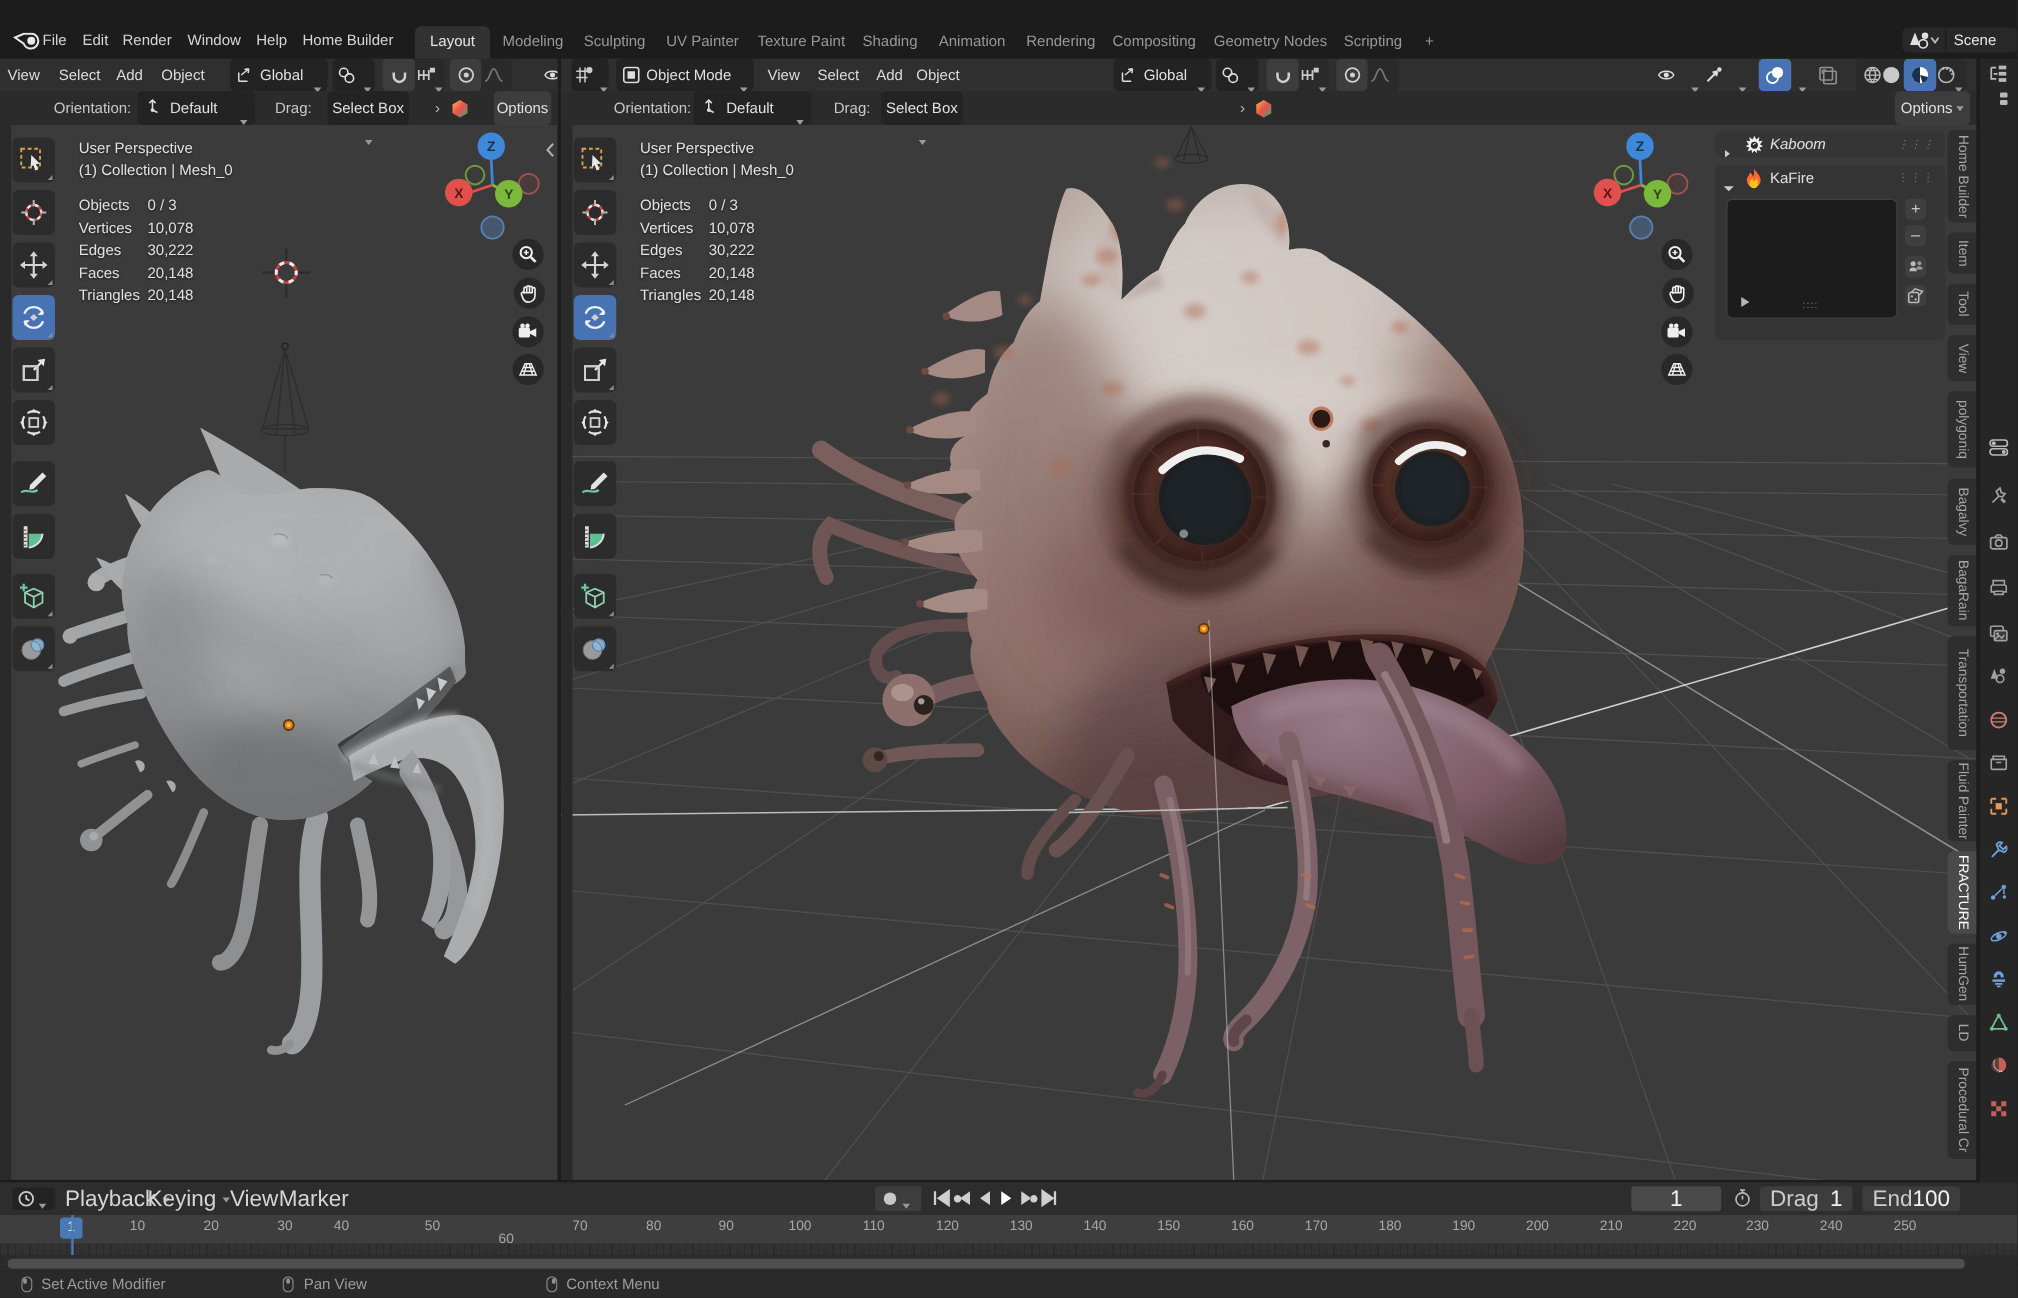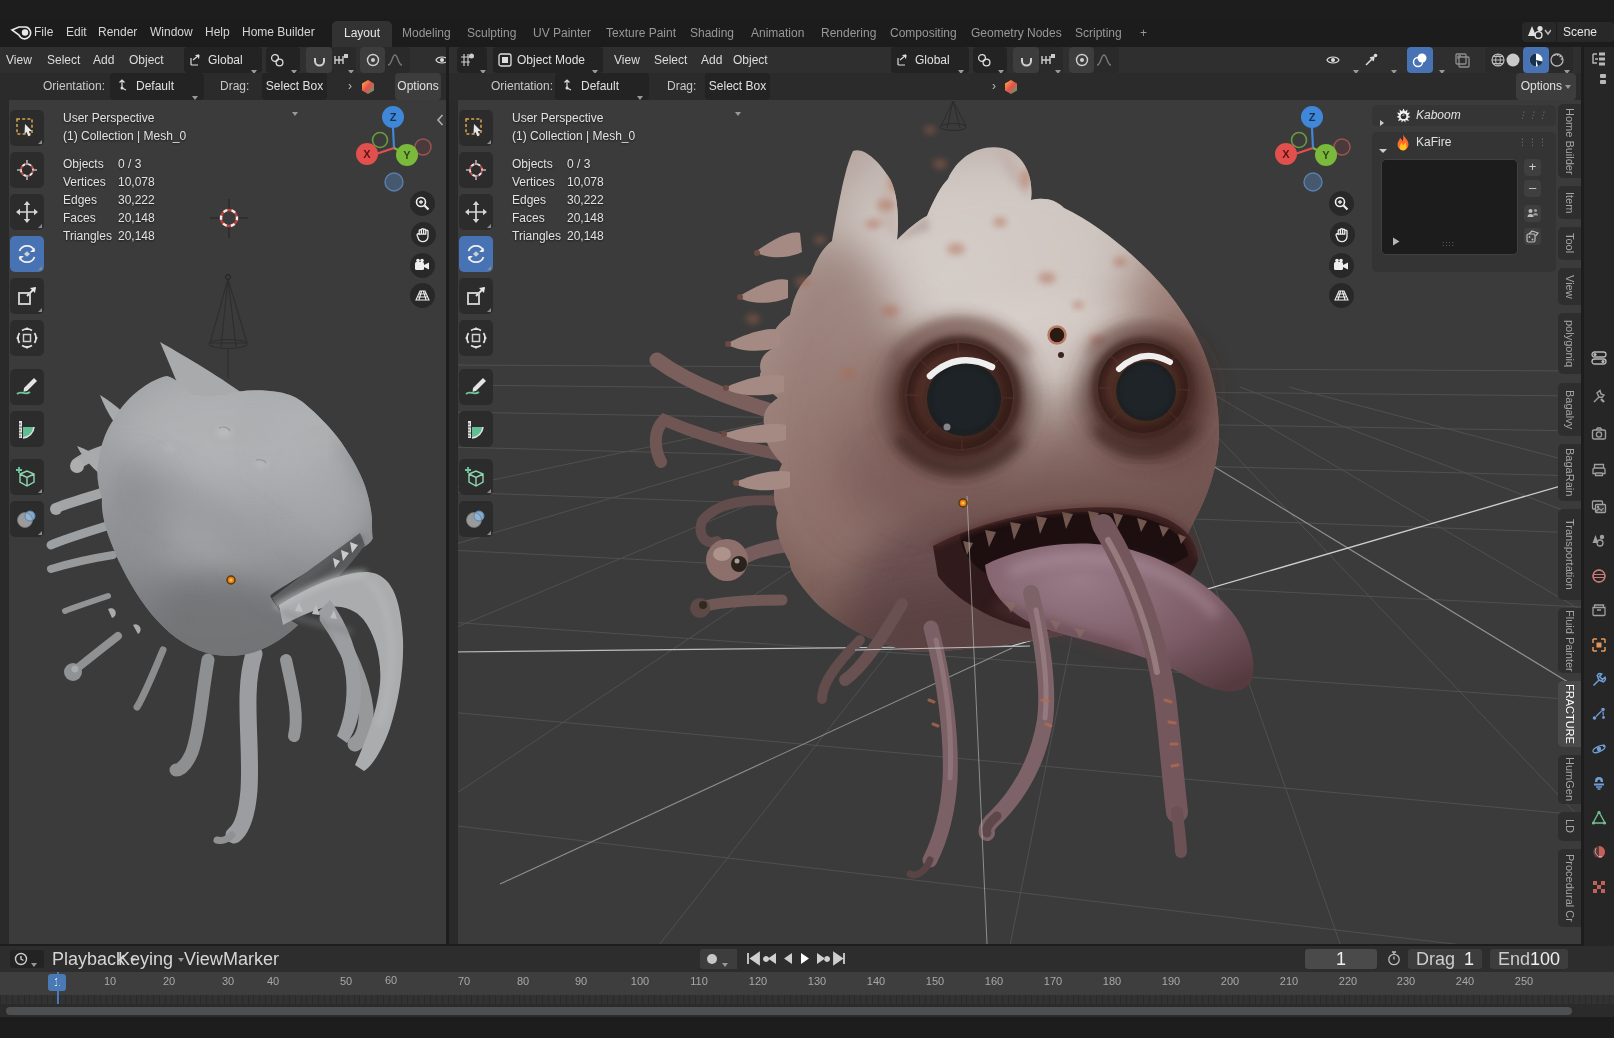--- a/index.html
+++ b/index.html
@@ -1079,21 +1079,21 @@
         </svg>
       <span class="abs" style="left:1408px;top:3px;width:74px;height:20px;background:#3d3d3d;border-radius:3px;line-height:20px"><i style="font-style:normal;margin-left:8px;color:#ccc">Drag</i><i style="font-style:normal;position:absolute;right:8px;color:#f0f0f0">1</i></span>
       <span class="abs" style="left:1490px;top:3px;width:78px;height:20px;background:#3d3d3d;border-radius:3px;line-height:20px"><i style="font-style:normal;margin-left:8px;color:#ccc">End</i><i style="font-style:normal;position:absolute;right:8px;color:#f0f0f0">100</i></span>
     </div>
     <div class="abs" style="left:0;top:26px;width:1614px;height:23px;background:#3e3e3e;color:#a8a8a8;font-size:11px">
         <span class="abs" style="left:110px;top:3px;width:40px;margin-left:-20px;text-align:center">10</span>
         <span class="abs" style="left:169px;top:3px;width:40px;margin-left:-20px;text-align:center">20</span>
         <span class="abs" style="left:228px;top:3px;width:40px;margin-left:-20px;text-align:center">30</span>
         <span class="abs" style="left:287px;top:3px;width:40px;margin-left:-20px;text-align:left">40</span>
         <span class="abs" style="left:346px;top:3px;width:40px;margin-left:-20px;text-align:center">50</span>
-        <span class="abs" style="left:405px;top:2px;width:40px;margin-left:-20px;">60</span>
+        <span class="abs" style="left:405px;top:13px;width:40px;margin-left:-20px;text-align:center">60</span>
         <span class="abs" style="left:464px;top:3px;width:40px;margin-left:-20px;text-align:center">70</span>
         <span class="abs" style="left:523px;top:3px;width:40px;margin-left:-20px;text-align:center">80</span>
         <span class="abs" style="left:581px;top:3px;width:40px;margin-left:-20px;text-align:center">90</span>
         <span class="abs" style="left:640px;top:3px;width:40px;margin-left:-20px;text-align:center">100</span>
         <span class="abs" style="left:699px;top:3px;width:40px;margin-left:-20px;text-align:center">110</span>
         <span class="abs" style="left:758px;top:3px;width:40px;margin-left:-20px;text-align:center">120</span>
         <span class="abs" style="left:817px;top:3px;width:40px;margin-left:-20px;text-align:center">130</span>
         <span class="abs" style="left:876px;top:3px;width:40px;margin-left:-20px;text-align:center">140</span>
         <span class="abs" style="left:935px;top:3px;width:40px;margin-left:-20px;text-align:center">150</span>
         <span class="abs" style="left:994px;top:3px;width:40px;margin-left:-20px;text-align:center">160</span>
@@ -1108,13 +1108,30 @@
         <span class="abs" style="left:1524px;top:3px;width:40px;margin-left:-20px;text-align:center">250</span>
       <span class="abs" style="left:48px;top:2px;width:18px;height:17px;background:#4a7ab5;border-radius:3px;color:#fff;text-align:center;line-height:17px;font-size:11px">1</span>
     </div>
     <div class="abs" style="left:0;top:49px;width:1614px;height:13px;background:#323232;background-image:repeating-linear-gradient(to right,#2a2a2a 0,#2a2a2a 1px,transparent 1px,transparent 5.893px)"></div>
     <div class="abs" style="left:57px;top:26px;width:2px;height:36px;background:#4a7ab5"></div>
     <div class="abs" style="left:0;top:58px;width:1614px;height:13px;background:#2b2b2b">
       <div class="abs" style="left:6px;top:3px;width:1566px;height:8px;background:#4d4f50;border-radius:4px"></div>
     </div>
   </div>
 
+  <div id="statusbar" class="abs">
+    <svg class="abs" style="left:17px;top:4px" width="9" height="13" viewBox="0 0 9 13">
+        <rect x="0.5" y="0.5" width="8" height="12" rx="4" fill="none" stroke="#909090"></rect>
+        <rect x="1.5" y="1.5" width="3" height="4.5" rx="1.5" fill="#909090"></rect>
+      </svg>
+    <span class="abs" style="left:33px">Set Active Modifier</span>
+    <svg class="abs" style="left:226px;top:4px" width="9" height="13" viewBox="0 0 9 13">
+        <rect x="0.5" y="0.5" width="8" height="12" rx="4" fill="none" stroke="#909090"></rect>
+        <rect x="3" y="1.5" width="3" height="4.5" rx="1.5" fill="#909090"></rect>
+      </svg>
+    <span class="abs" style="left:243px">Pan View</span>
+    <svg class="abs" style="left:437px;top:4px" width="9" height="13" viewBox="0 0 9 13">
+        <rect x="0.5" y="0.5" width="8" height="12" rx="4" fill="none" stroke="#909090"></rect>
+        <rect x="4.5" y="1.5" width="3" height="4.5" rx="1.5" fill="#909090"></rect>
+      </svg>
+    <span class="abs" style="left:453px">Context Menu</span>
+  </div>
 </div>
 
 </body></html>

